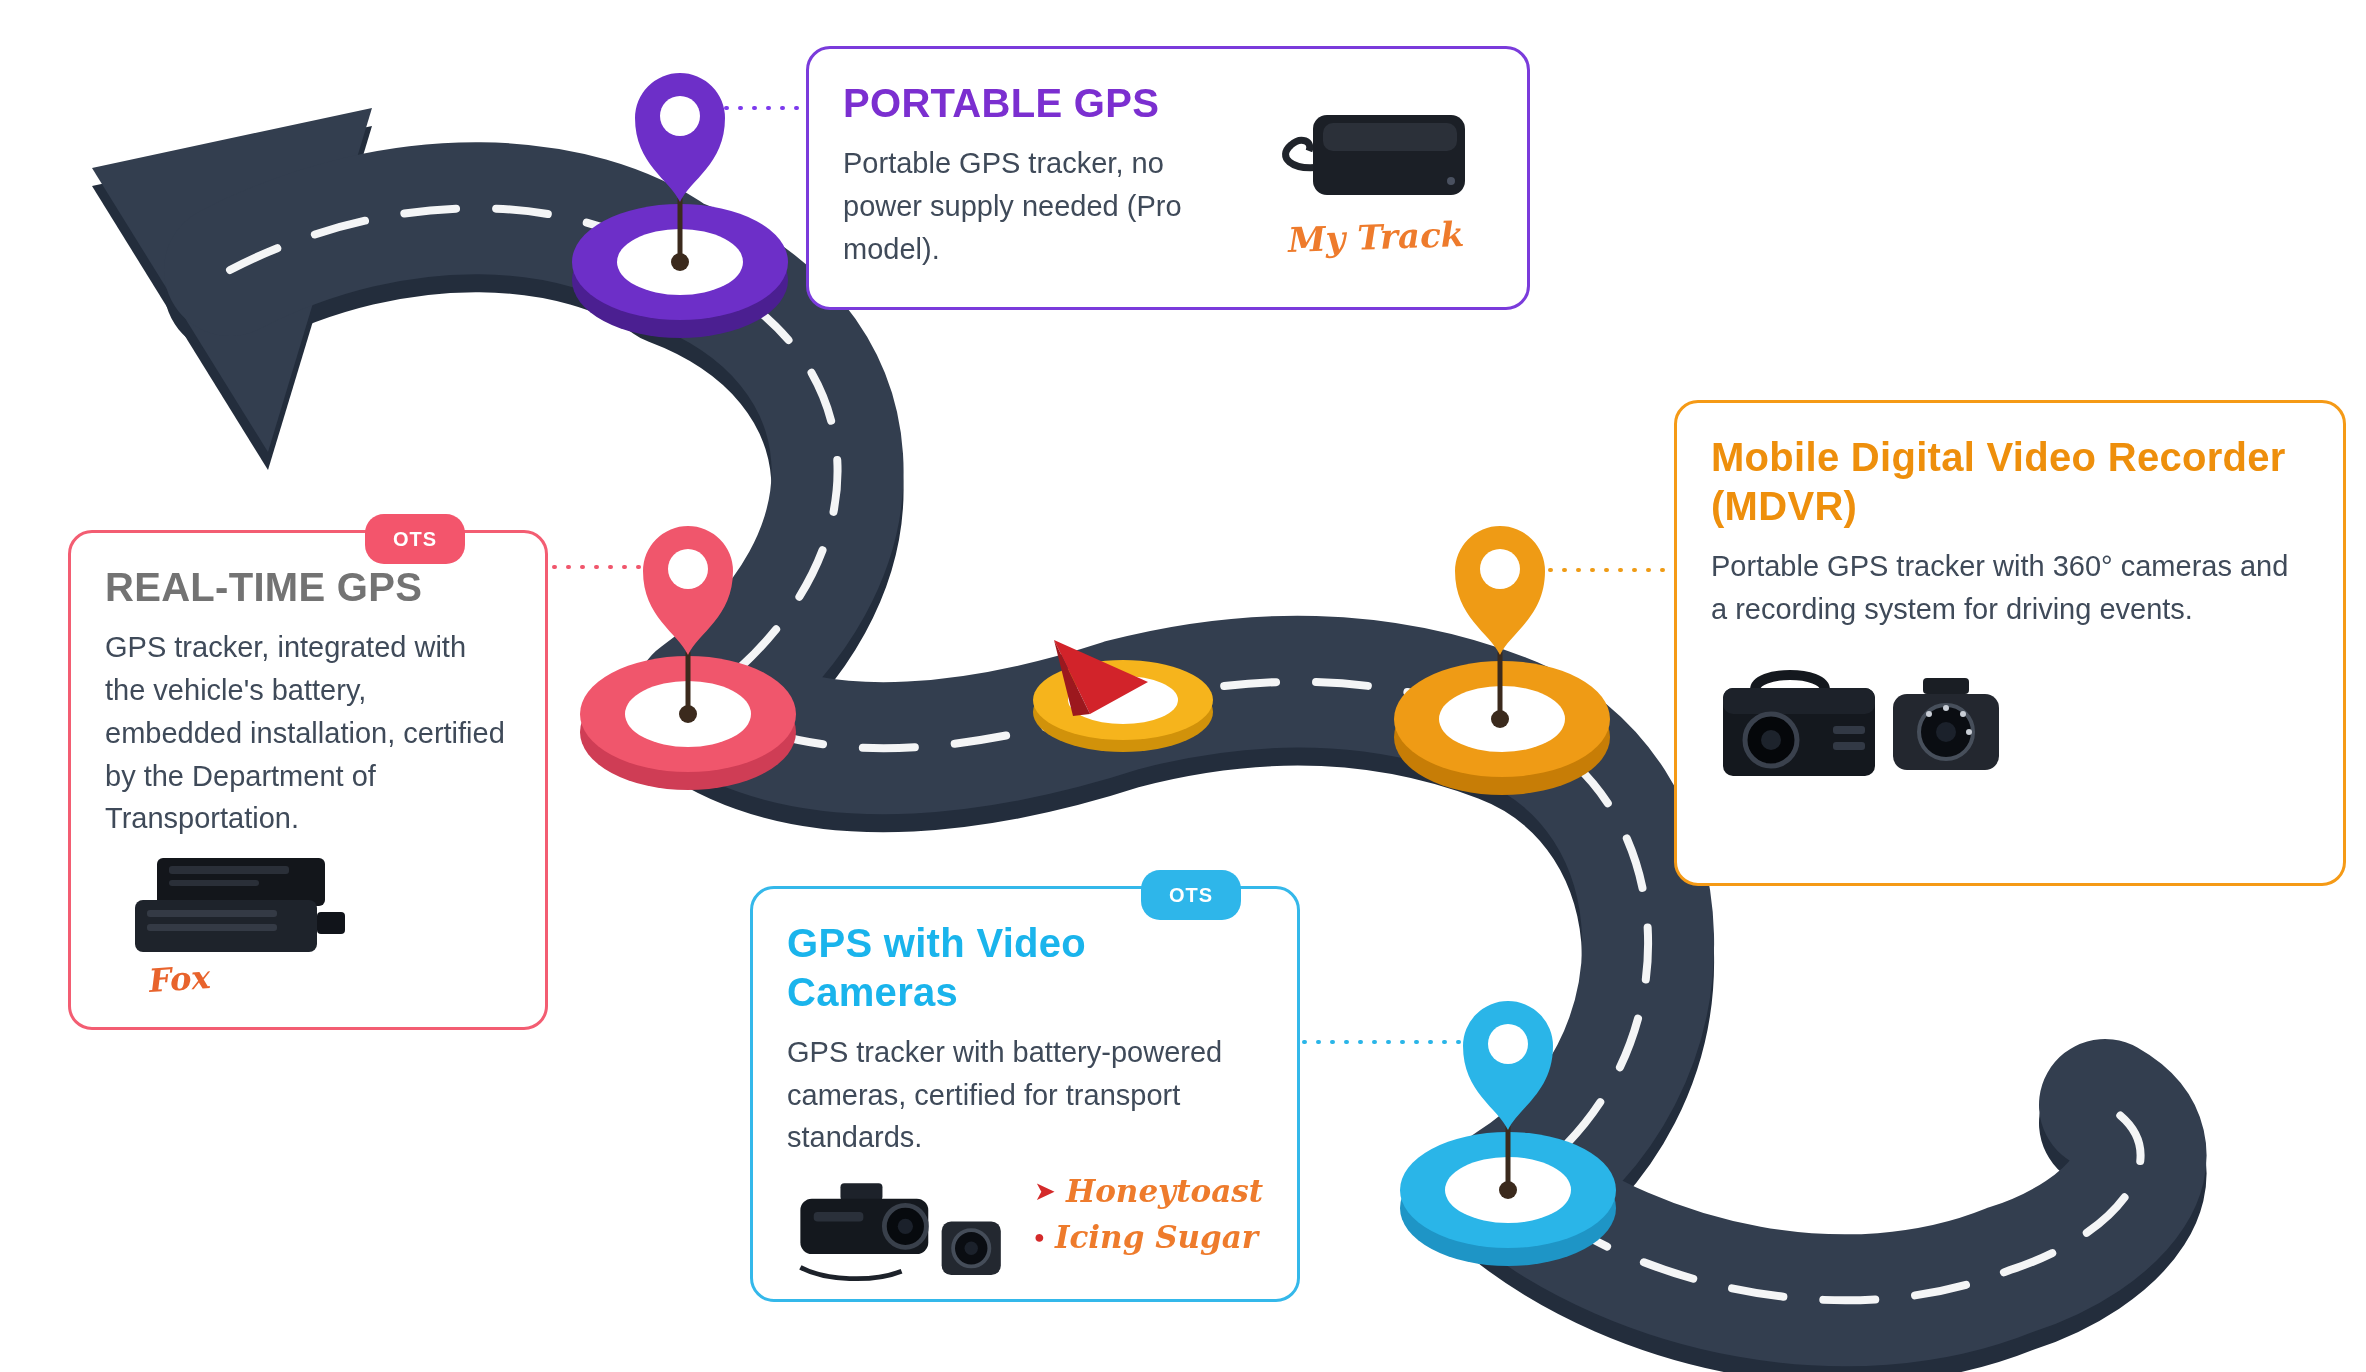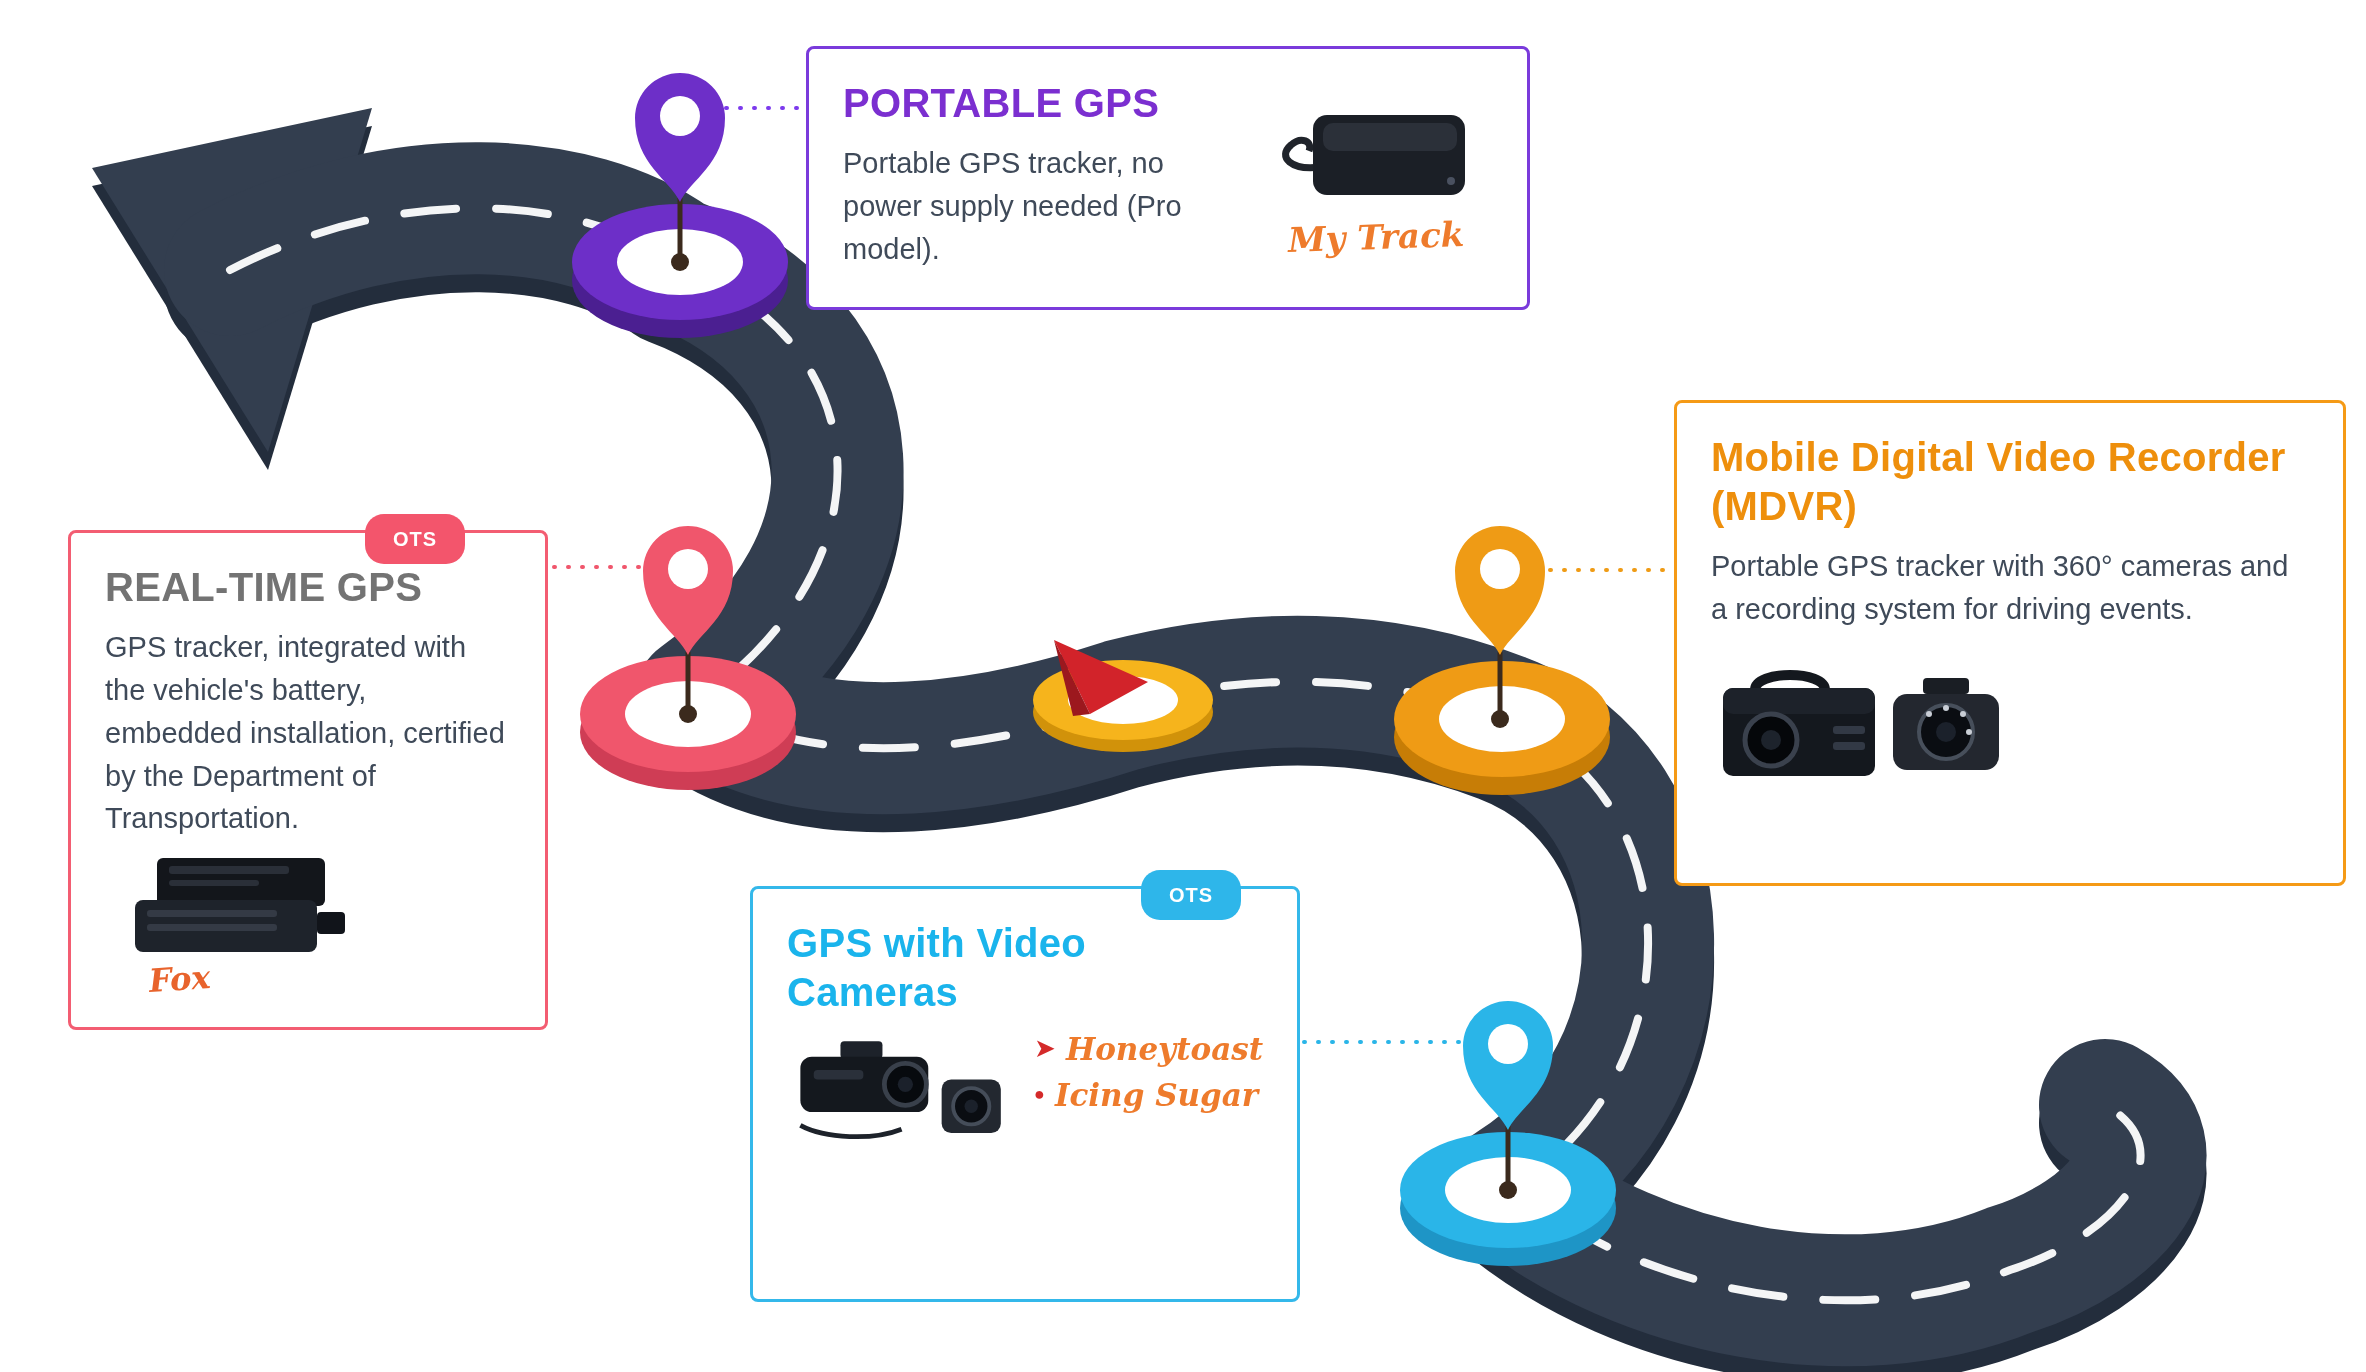--- a/index.html
+++ b/index.html
@@ -1,19 +1,19 @@
 <!DOCTYPE html>
 <html><head>
 <meta charset="utf-8">
 <style>
   html,body{margin:0;padding:0;background:#ffffff;}
   body{font-family:"Liberation Sans", sans-serif;}
   #stage{position:relative;width:2366px;height:1372px;overflow:hidden;background:#ffffff;}
   #road-svg{position:absolute;left:0;top:0;z-index:1;}
-  .card{position:absolute;z-index:5;background:#ffffff;border-radius:8px;box-sizing:border-box;
+  .card{position:absolute;z-index:5;background:#ffffff;border-radius:24px;box-sizing:border-box;
         padding:30px 34px;border:3px solid #000000;}
   .card-title{font-weight:800;font-size:40px;letter-spacing:.3px;margin:0 0 14px 0;line-height:1.22;}
   .card-body{font-size:29px;line-height:1.48;color:#3f4a59;margin:0;}
   .badge{position:absolute;top:-19px;height:50px;padding:0 28px;border-radius:19px;color:#fff;
          font-weight:700;font-size:20px;display:flex;align-items:center;letter-spacing:1px;}
   .brand{font-style:italic;font-weight:700;color:#ee7b2c;font-family:"DejaVu Serif", serif;}
   .card-inner-row{display:flex;gap:18px;align-items:flex-start;}
   .product-fig{display:flex;flex-direction:column;align-items:center;gap:2px;}
   .brand-rows{display:flex;flex-direction:column;gap:10px;justify-content:center;}
   .brand-row{display:flex;align-items:center;gap:10px;font-size:31px;}
@@ -176,20 +176,21 @@
           <circle cx="231" cy="52" r="3" fill="#c9ced6"></circle>
         <circle cx="248" cy="58" r="3" fill="#c9ced6"></circle>
           <circle cx="254" cy="76" r="3" fill="#c9ced6"></circle>
       </svg>
     </div>
   </div>
 
   <div class="card card-cyan" style="left:750px;top:886px;width:550px;height:416px;">
     <div class="badge" style="right:56px;">OTS</div>
     <h2 class="card-title">GPS with Video Cameras</h2>
+    <p class="card-body">GPS tracker with battery-powered cameras, certified for transport standards.</p>
     <div class="card-inner-row" style="margin-top:14px;">
       <svg width="240" height="120" viewBox="0 0 240 120">
         <rect x="56" y="8" width="44" height="18" rx="4" fill="#1d222a"></rect>
         <rect x="14" y="24" width="134" height="58" rx="12" fill="#14181e"></rect>
         <circle cx="124" cy="53" r="22" fill="#070a0e" stroke="#39404b" stroke-width="5"></circle>
         <circle cx="124" cy="53" r="8" fill="#1b212b"></circle>
         <rect x="28" y="38" width="52" height="10" rx="4" fill="#2a303a"></rect>
         <rect x="162" y="48" width="62" height="56" rx="10" fill="#232830"></rect>
         <circle cx="193" cy="76" r="19" fill="#0a0d12" stroke="#454d59" stroke-width="4"></circle>
         <circle cx="193" cy="76" r="7" fill="#1b212b"></circle>

